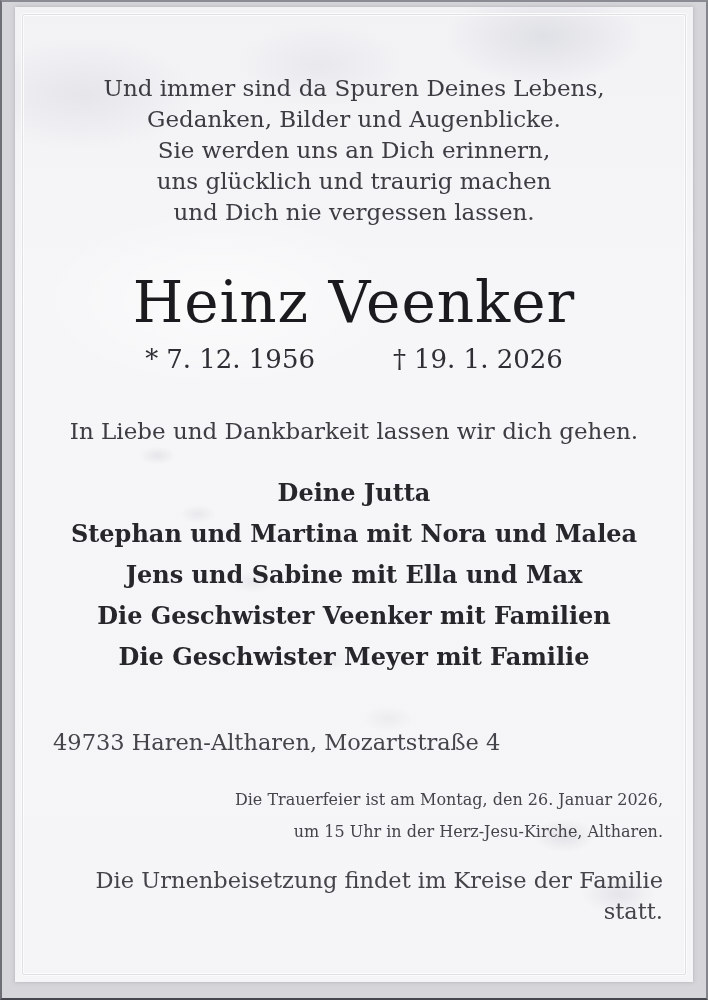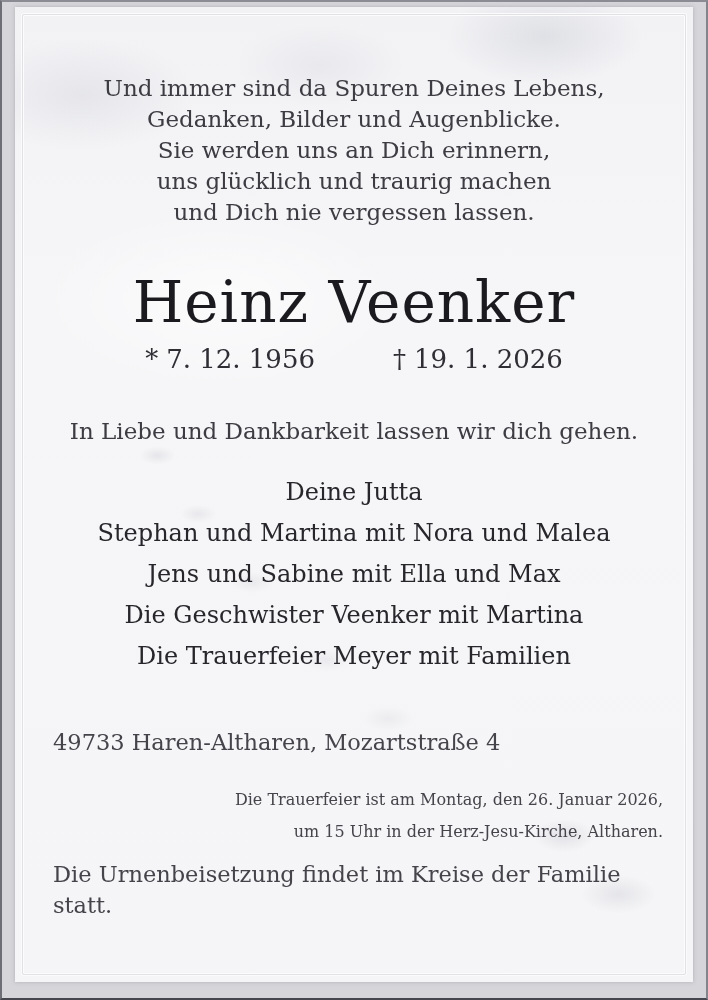--- a/index.html
+++ b/index.html
@@ -95,42 +95,42 @@
     font-size: 23px;
     line-height: 30px;
     color: #3c3c42;
   }
   .mourners {
     margin-top: 26px;
   }
   .mourner-line {
     font-size: 24px;
     line-height: 41px;
-    font-weight: 400;
+    font-weight: 700;
     color: #26262b;
   }
   .address-line {
     margin-top: 50px;
     text-align: left;
     padding: 0 30px 0 38px;
     font-size: 22.5px;
     line-height: 31px;
     color: #44444a;
   }
   .service-block {
     margin-top: 26px;
     text-align: right;
     padding: 0 30px 0 38px;
     font-size: 16px;
     line-height: 32px;
     color: #44444a;
   }
   .burial-line {
-    margin-top: 11px;
-    text-align: left;
+    margin-top: 17px;
+    text-align: right;
     padding: 0 30px 0 38px;
     font-size: 22.5px;
     line-height: 31px;
     color: #44444a;
   }
   .flowers-line {
     margin-top: 8px;
     text-align: left;
     padding: 0 30px 0 38px;
     font-size: 22.5px;
@@ -166,22 +166,22 @@
           <span class="sym">†</span><span>19. 1. 2026</span>
         </div>
       </div>
 
       <div class="farewell">In Liebe und Dankbarkeit lassen wir dich gehen.</div>
 
       <div class="mourners">
         <div class="mourner-line">Deine Jutta</div>
         <div class="mourner-line">Stephan und Martina mit Nora und Malea</div>
         <div class="mourner-line">Jens und Sabine mit Ella und Max</div>
-        <div class="mourner-line">Die Geschwister Veenker mit Martina</div>
-        <div class="mourner-line">Die Trauerfeier Meyer mit Familien</div>
+        <div class="mourner-line">Die Geschwister Veenker mit Familien</div>
+        <div class="mourner-line">Die Geschwister Meyer mit Familie</div>
       </div>
 
       <div class="address-line">49733 Haren-Altharen, Mozartstraße 4</div>
 
       <div class="service-block">
         <div>Die Trauerfeier ist am Montag, den 26. Januar 2026,</div>
         <div>um 15 Uhr in der Herz-Jesu-Kirche, Altharen.</div>
       </div>
 
       <div class="burial-line">Die Urnenbeisetzung findet im Kreise der Familie statt.</div>

